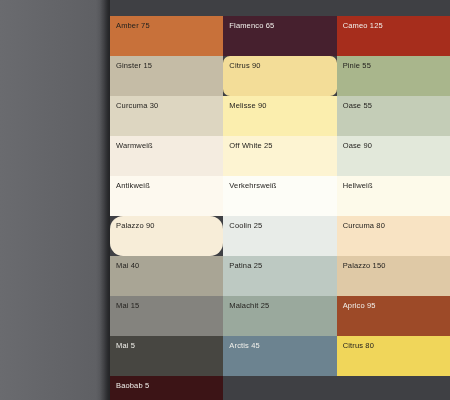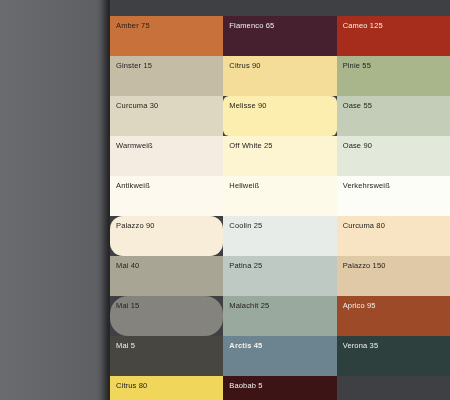--- a/index.html
+++ b/index.html
@@ -82,88 +82,85 @@
       </div>
       <div class="swatch dark" style="background-color: rgb(70, 32, 46);">
         <span class="swatch-label">Flamenco 65</span>
       </div>
       <div class="swatch dark" style="background-color: rgb(166, 45, 28);">
         <span class="swatch-label">Cameo 125</span>
       </div>
       <div class="swatch light" style="background-color: rgb(197, 188, 166);">
         <span class="swatch-label">Ginster 15</span>
       </div>
-      <div class="swatch light" style="background-color: rgb(243, 221, 152);">
+      <div class="swatch light" style="background-color: rgb(243, 221, 152); border-radius: 7px;">
         <span class="swatch-label">Citrus 90</span>
       </div>
       <div class="swatch light" style="background-color: rgb(169, 182, 140);">
         <span class="swatch-label">Pinie 55</span>
       </div>
       <div class="swatch light" style="background-color: rgb(221, 214, 193);">
         <span class="swatch-label">Curcuma 30</span>
       </div>
-      <div class="swatch light" style="background-color: rgb(251, 238, 174); border-radius: 6px;">
+      <div class="swatch light" style="background-color: rgb(251, 238, 174);">
         <span class="swatch-label">Melisse 90</span>
       </div>
       <div class="swatch light" style="background-color: rgb(196, 205, 183);">
         <span class="swatch-label">Oase 55</span>
       </div>
       <div class="swatch light" style="background-color: rgb(244, 236, 224); padding-left: 23px;">
         <span class="swatch-label">Warmweiß</span>
       </div>
       <div class="swatch light" style="background-color: rgb(253, 244, 210);">
         <span class="swatch-label">Off White 25</span>
       </div>
       <div class="swatch light" style="background-color: rgb(226, 232, 218);">
         <span class="swatch-label">Oase 90</span>
       </div>
       <div class="swatch light" style="background-color: rgb(253, 249, 239);">
         <span class="swatch-label">Antikweiß</span>
       </div>
+      <div class="swatch light" style="background-color: rgb(253, 253, 247);">
+        <span class="swatch-label">Verkehrsweiß</span>
+      </div>
       <div class="swatch light" style="background-color: rgb(253, 250, 234);">
         <span class="swatch-label">Hellweiß</span>
-      </div>
-      <div class="swatch light" style="background-color: rgb(253, 253, 247);">
-        <span class="swatch-label">Verkehrsweiß</span>
       </div>
       <div class="swatch light" style="background-color: rgb(247, 237, 216); border-radius: 13px;">
         <span class="swatch-label">Palazzo 90</span>
       </div>
       <div class="swatch light" style="background-color: rgb(232, 236, 232);">
         <span class="swatch-label">Coolin 25</span>
       </div>
       <div class="swatch light" style="background-color: rgb(248, 227, 195);">
         <span class="swatch-label">Curcuma 80</span>
       </div>
       <div class="swatch light" style="background-color: rgb(169, 165, 149);">
         <span class="swatch-label">Mai 40</span>
       </div>
       <div class="swatch light" style="background-color: rgb(189, 201, 194); padding-left: 35px;">
         <span class="swatch-label">Patina 25</span>
       </div>
       <div class="swatch light" style="background-color: rgb(223, 201, 166);">
         <span class="swatch-label">Palazzo 150</span>
       </div>
-      <div class="swatch light" style="background-color: rgb(132, 131, 126); border-radius: 18px;">
+      <div class="swatch light" style="background-color: rgb(132, 131, 126);">
         <span class="swatch-label">Mai 15</span>
       </div>
       <div class="swatch light" style="background-color: rgb(154, 169, 157);">
         <span class="swatch-label">Malachit 25</span>
       </div>
       <div class="swatch dark" style="background-color: rgb(157, 74, 40);">
         <span class="swatch-label">Aprico 95</span>
       </div>
       <div class="swatch dark" style="background-color: rgb(71, 70, 65);">
         <span class="swatch-label">Mai 5</span>
       </div>
-      <div class="swatch dark" style="background-color: rgb(108, 131, 144); font-weight: bold;">
+      <div class="swatch dark" style="background-color: rgb(108, 131, 144);">
         <span class="swatch-label">Arctis 45</span>
-      </div>
-      <div class="swatch dark" style="background-color: rgb(45, 64, 62);">
-        <span class="swatch-label">Verona 35</span>
       </div>
       <div class="swatch light" style="background-color: rgb(240, 214, 90);">
         <span class="swatch-label">Citrus 80</span>
       </div>
       <div class="swatch dark" style="background-color: rgb(60, 20, 22);">
         <span class="swatch-label">Baobab 5</span>
       </div>
     </div>
 
 </div>

